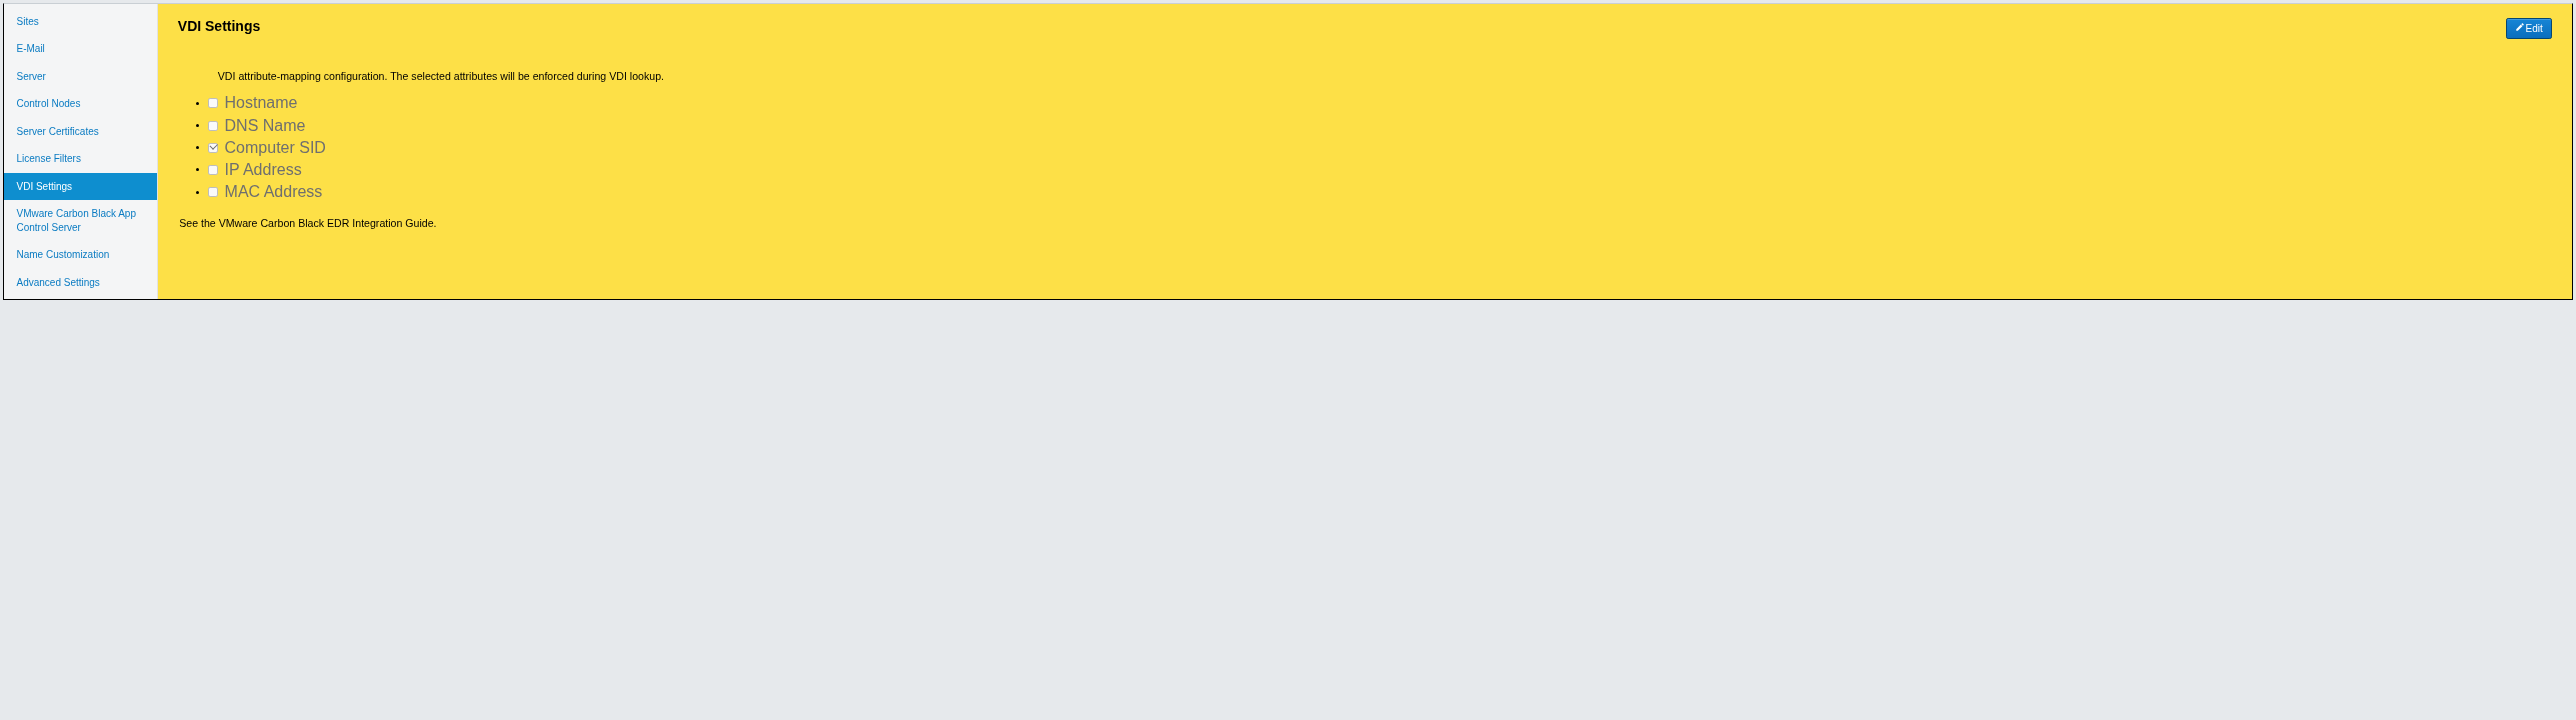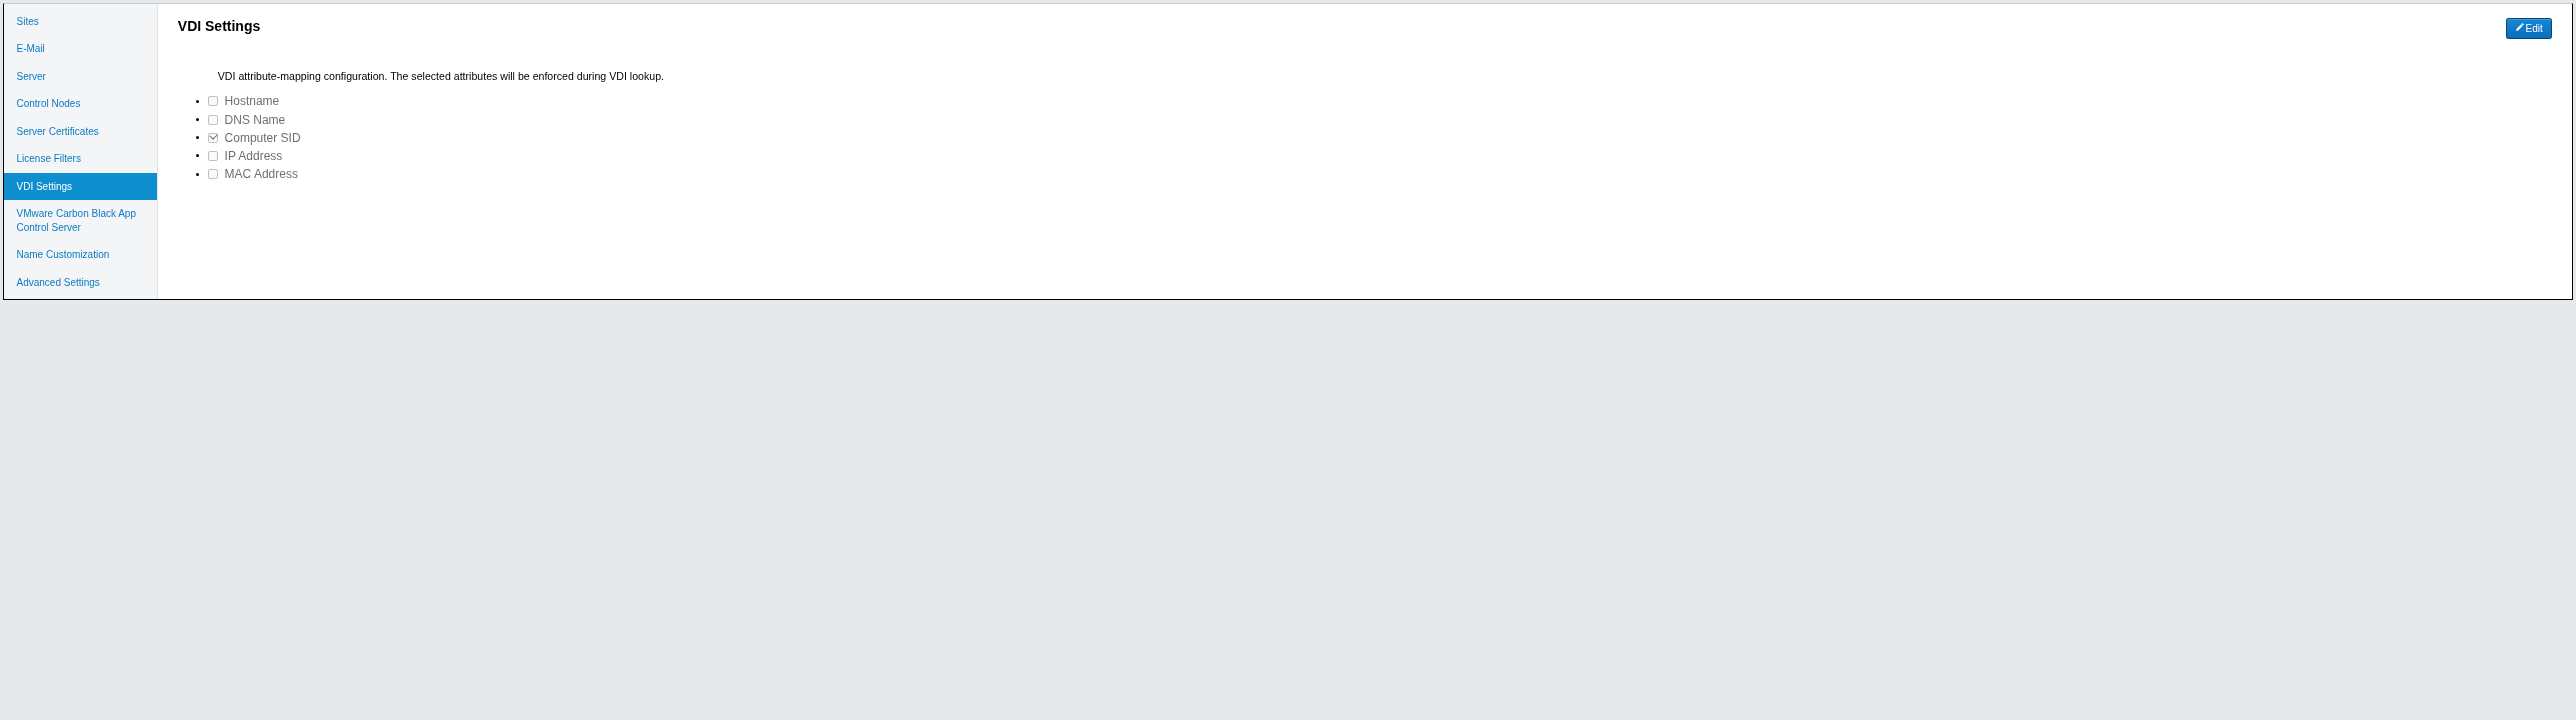--- a/index.html
+++ b/index.html
@@ -12,21 +12,21 @@
     }
     .outer-frame {
       width: 100%;
       min-height: 303px;
       padding: 2.8px;
       background: #e6e9ec;
     }
     .app-frame {
       border: 0.7px solid #000;
       border-top: 1.4px solid #c9cfd4;
-      background: #ffffff;
+      background: #fde047;
       display: flex;
       min-height: 297px;
     }
     .sidebar {
       width: 154px;
       background: #f4f5f6;
       border-right: 0.7px solid #e2e2e2;
       padding-top: 4.2px;
     }
     .sidebar-item {
@@ -104,21 +104,21 @@
       left: 1.4px;
       top: -0.7px;
       width: 6.4px;
       height: 3.5px;
       border-left: 1.4px solid #6f6f6f;
       border-bottom: 1.4px solid #6f6f6f;
       transform: rotate(-45deg);
     }
     .attr-label {
       color: #6f6f6f;
-      font-size: 12px;
+      font-size: 16px;
       vertical-align: middle;
     }
     .guide-note {
       margin-top: 15.6px;
       color: #000;
       font-size: 10.6px;
       margin-left: 1.4px;
     }
   </style>
 </head>
@@ -171,17 +171,18 @@
         <li>
           <span class="chk"></span>
           <span class="attr-label">IP Address</span>
         </li>
         <li>
           <span class="chk"></span>
           <span class="attr-label">MAC Address</span>
         </li>
       </ul>
 
+      <p class="guide-note">See the VMware Carbon Black EDR Integration Guide.</p>
     </main>
 
   </div>
 </div>
 
 
 </body></html>

